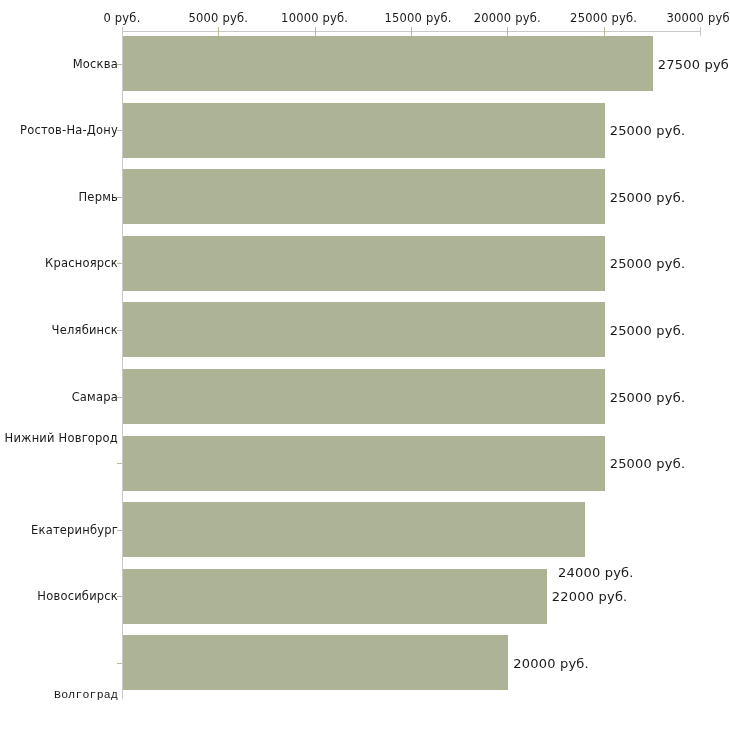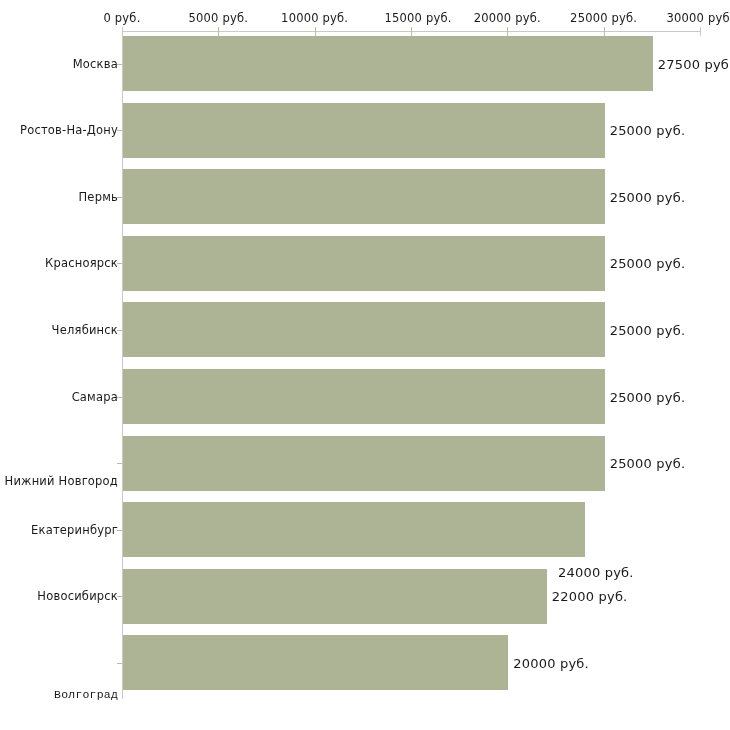--- a/index.html
+++ b/index.html
@@ -123,21 +123,21 @@
       <div class="y-tick-label" style="top: 130.1px;">Ростов-На-Дону</div>
       <div class="y-tick" style="top: 197px;"></div>
       <div class="y-tick-label" style="top: 196.7px; text-align: center;">Пермь</div>
       <div class="y-tick" style="top: 263px;"></div>
       <div class="y-tick-label" style="top: 263.3px; text-align: center;">Красноярск</div>
       <div class="y-tick" style="top: 330px;"></div>
       <div class="y-tick-label" style="top: 329.9px;">Челябинск</div>
       <div class="y-tick" style="top: 397px;"></div>
       <div class="y-tick-label" style="top: 396.5px;">Самара</div>
       <div class="y-tick" style="top: 463px;"></div>
-      <div class="y-tick-label" style="top: 481px;">Нижний Новгород</div>
+      <div class="y-tick-label" style="top: 438px;">Нижний Новгород</div>
       <div class="y-tick" style="top: 530px;"></div>
       <div class="y-tick-label" style="top: 529.7px;">Екатеринбург</div>
       <div class="y-tick" style="top: 596px;"></div>
       <div class="y-tick-label" style="top: 596.3px;">Новосибирск</div>
       <div class="y-tick" style="top: 663px;"></div>
       <div class="y-tick-label" style="top: 694px; font-family: Liberation Mono, monospace;">Волгоград</div>
     </div>
   <div id="bars-layer">
       <div class="bar" title="Москва — 27500 руб." style="top: 36px; height: 55px; width: 529.833px; background: rgb(173, 179, 149);"></div>
       <div class="bar-value-label" style="left: 657.833px; top: 63.5px;">27500 руб.</div>

